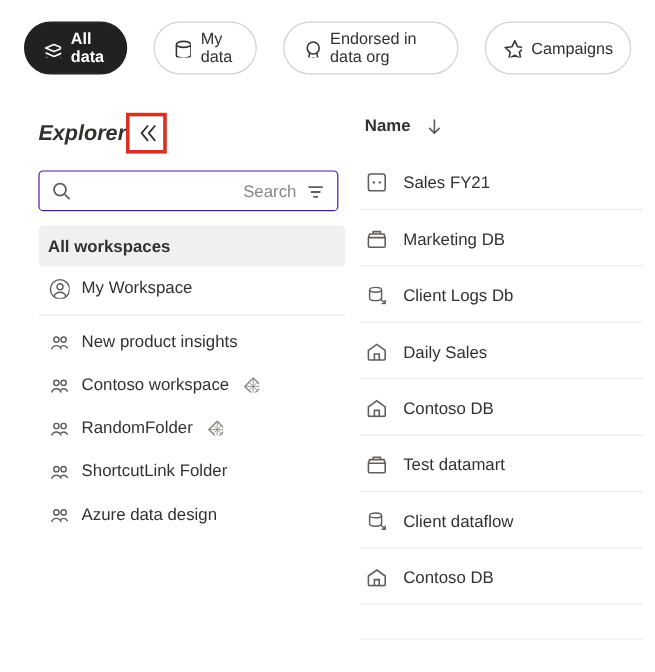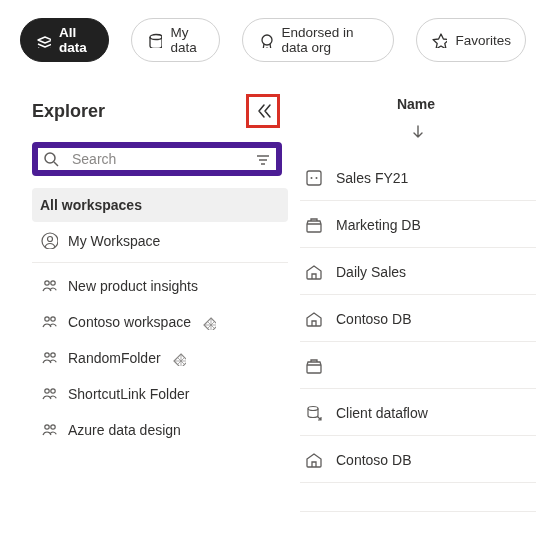--- a/index.html
+++ b/index.html
@@ -45,22 +45,22 @@
     padding-left: 32px;
     padding-right: 12px;
   }
   .right {
     flex: 1;
     padding-right: 10px;
   }
   .explorer-row {
     display: flex;
     align-items: center;
-    justify-content: space-between;
     padding: 22px 6px 14px 0;
+    font-style: italic;
   }
   .explorer-title {
     font-size: 18px;
     font-weight: 600;
   }
   .collapse-btn {
     width: 34px;
     height: 34px;
     display: flex;
     align-items: center;
@@ -70,41 +70,42 @@
     cursor: pointer;
   }
   .search-wrap {
     position: relative;
     margin-right: 6px;
   }
   .search-input {
     width: 100%;
     height: 34px;
     padding: 0 34px 0 34px;
-    border: 6px solid #4c1d95;
+    border: 1px solid #4c1d95;
     border-radius: 4px;
     font-size: 14px;
     color: #605e5c;
+    text-align: right;
   }
   .search-input::placeholder { color: #8a8886; }
   .search-ic {
     position: absolute;
     left: 10px; top: 8px;
     color: #605e5c;
   }
   .filter-ic {
     position: absolute;
     right: 10px; top: 9px;
     color: #605e5c;
     cursor: pointer;
   }
   .ws-list { margin-top: 12px; }
   .ws-item {
     display: flex;
-    align-items: flex-end;
+    align-items: flex-start;
     gap: 10px;
     padding: 9px 8px;
     border-radius: 4px;
     cursor: pointer;
     color: #323130;
   }
   .ws-item.selected {
     background: #f0f0f0;
     font-weight: 600;
   }
@@ -114,21 +115,20 @@
     margin: 4px 0;
   }
   .ws-ic { color: #605e5c; flex-shrink: 0; display:flex;}
   .endorse-ic { color: #8a8886; display:flex; }
   .name-header {
     display: flex;
     align-items: center;
     gap: 10px;
     padding: 24px 8px 16px 4px;
     font-weight: 600;
-    flex-direction: column;
   }
   .row {
     display: flex;
     align-items: flex-end;
     gap: 14px;
     padding: 14px 8px 14px 4px;
     border-bottom: 1px solid #edebe9;
     cursor: pointer;
   }
   .row .ic { color: #605e5c; flex-shrink:0; display:flex;}
@@ -227,21 +227,21 @@
         </svg>
       </span>
     <span>Endorsed in data org</span>
   </div>
   <div class="pill">
     <span class="ic">
         <svg width="16" height="16">
           <use href="#i-star"></use>
         </svg>
       </span>
-    <span>Favorites</span>
+    <span>Campaigns</span>
   </div>
   </div>
 
 <div class="main">
   <div class="left">
     <div class="explorer-row">
       <div class="explorer-title">Explorer</div>
       <div class="collapse-btn">
         <span>
             <svg width="20" height="20">
@@ -351,39 +351,48 @@
     <span class="ic">
             <svg width="18" height="18">
               <use href="#i-datamart"></use>
             </svg>
           </span>
     <span>Marketing DB</span>
   </div>
   <div class="row">
     <span class="ic">
             <svg width="18" height="18">
+              <use href="#i-dataflow"></use>
+            </svg>
+          </span>
+    <span>Client Logs Db</span>
+  </div>
+  <div class="row">
+    <span class="ic">
+            <svg width="18" height="18">
               <use href="#i-house"></use>
             </svg>
           </span>
     <span>Daily Sales</span>
   </div>
   <div class="row">
     <span class="ic">
             <svg width="18" height="18">
               <use href="#i-house"></use>
             </svg>
           </span>
     <span>Contoso DB</span>
   </div>
   <div class="row">
     <span class="ic">
             <svg width="18" height="18">
               <use href="#i-datamart"></use>
             </svg>
           </span>
+    <span>Test datamart</span>
   </div>
   <div class="row">
     <span class="ic">
             <svg width="18" height="18">
               <use href="#i-dataflow"></use>
             </svg>
           </span>
     <span>Client dataflow</span>
   </div>
   <div class="row">

